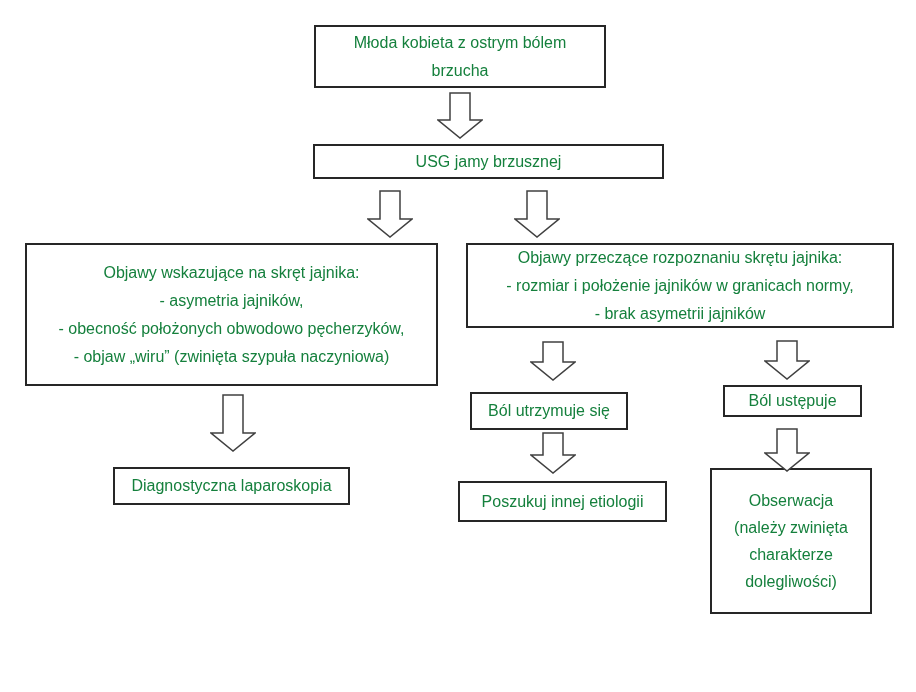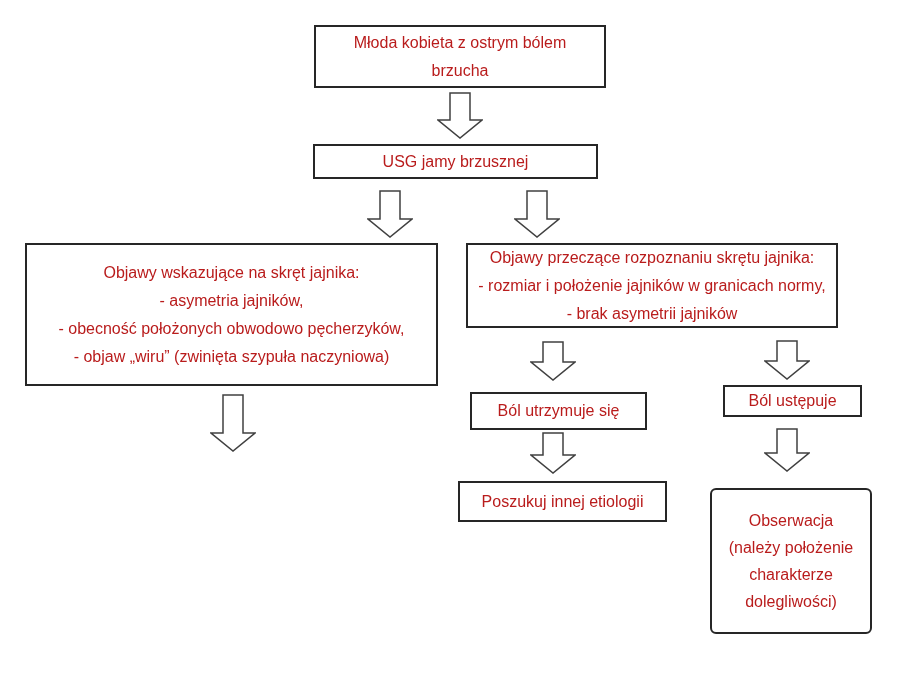--- a/index.html
+++ b/index.html
@@ -6,21 +6,21 @@
     margin: 0;
     padding: 0;
     background: #ffffff;
   }
   .canvas {
     position: relative;
     width: 916px;
     height: 692px;
     background: #ffffff;
     font-family: "Liberation Sans", sans-serif;
-    color: #b91c1c;
+    color: #15803d;
     overflow: hidden;
   }
   .node {
     position: absolute;
     border: 2px solid #262626;
     background: #ffffff;
     display: flex;
     flex-direction: column;
     align-items: center;
     justify-content: center;
@@ -30,28 +30,28 @@
     box-sizing: border-box;
     padding: 2px 6px;
   }
   .node .ln { display: block; white-space: nowrap; }
   .arrow {
     position: absolute;
     display: block;
   }
   
   #n-start        { left: 314px; top: 25px;  width: 292px; height: 63px; }
-  #n-usg          { left: 313px; top: 144px; width: 285px; height: 35px; justify-content: center; }
+  #n-usg          { left: 313px; top: 144px; width: 351px; height: 35px; justify-content: center; }
   #n-indicating   { left: 25px;  top: 243px; width: 413px; height: 143px; }
-  #n-contra       { left: 466px; top: 243px; width: 372px; height: 85px; }
+  #n-contra       { left: 466px; top: 243px; width: 428px; height: 85px; }
   #n-laparoscopy  { left: 113px; top: 467px; width: 237px; height: 38px; }
-  #n-persists     { left: 470px; top: 392px; width: 177px; height: 38px; }
+  #n-persists     { left: 470px; top: 392px; width: 158px; height: 38px; }
   #n-etiology     { left: 458px; top: 481px; width: 209px; height: 41px; }
   #n-subsides     { left: 723px; top: 385px; width: 139px; height: 32px; }
-  #n-observation  { left: 710px; top: 488px; width: 162px; height: 146px; line-height: 27px; border-radius: 6px; }
+  #n-observation  { left: 710px; top: 468px; width: 162px; height: 146px; line-height: 27px; }
   
   #a1 { left: 437px; top: 92px;  }
   #a2 { left: 367px; top: 190px; }
   #a3 { left: 514px; top: 190px; }
   #a4 { left: 210px; top: 394px; }
   #a5 { left: 530px; top: 341px; }
   #a6 { left: 530px; top: 432px; }
   #a7 { left: 764px; top: 340px; }
   #a8 { left: 764px; top: 428px; }
   .arrow path {
@@ -81,36 +81,39 @@
     <span class="ln">- obecność położonych obwodowo pęcherzyków,</span>
     <span class="ln">- objaw „wiru” (zwinięta szypuła naczyniowa)</span>
   </div>
 
   <div class="node" id="n-contra">
     <span class="ln">Objawy przeczące rozpoznaniu skrętu jajnika:</span>
     <span class="ln">- rozmiar i położenie jajników w granicach normy,</span>
     <span class="ln">- brak asymetrii jajników</span>
   </div>
 
+  <div class="node" id="n-laparoscopy">
+    <span class="ln">Diagnostyczna laparoskopia</span>
+  </div>
 
   <div class="node" id="n-persists">
     <span class="ln">Ból utrzymuje się</span>
   </div>
 
   <div class="node" id="n-etiology">
     <span class="ln">Poszukuj innej etiologii</span>
   </div>
 
   <div class="node" id="n-subsides">
     <span class="ln">Ból ustępuje</span>
   </div>
 
   <div class="node" id="n-observation">
     <span class="ln">Obserwacja</span>
-    <span class="ln">(należy położenie</span>
+    <span class="ln">(należy zwinięta</span>
     <span class="ln">charakterze</span>
     <span class="ln">dolegliwości)</span>
   </div>
 
   <svg class="arrow" id="a1" width="46" height="47" viewBox="-1 -1 46 47">
     <path d="M12 0 H32 V27 H44 L22 45 L0 27 H12 Z"></path>
   </svg>
   <svg class="arrow" id="a2" width="46" height="48" viewBox="-1 -1 46 48">
     <path d="M12 0 H32 V28 H44 L22 46 L0 28 H12 Z"></path>
   </svg>

